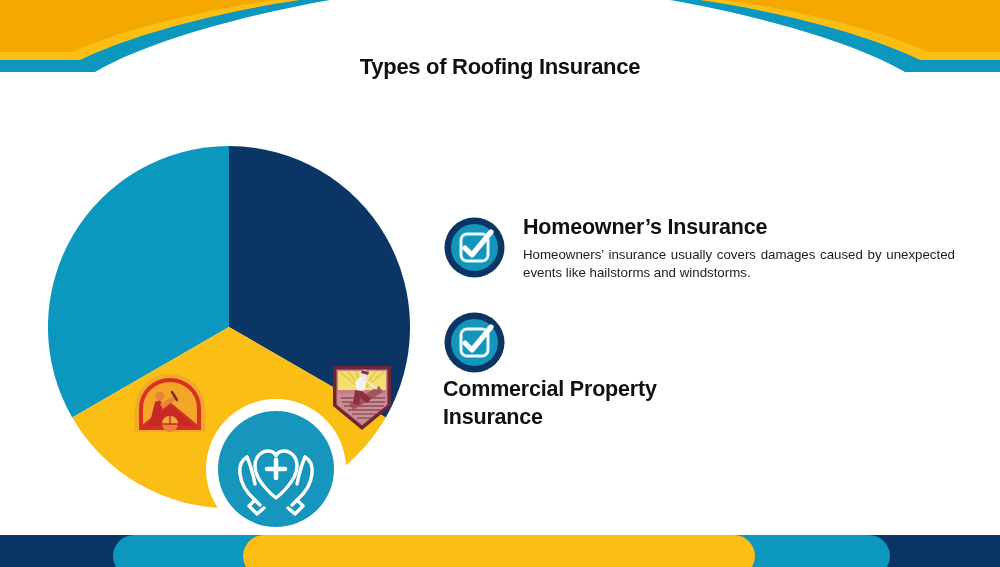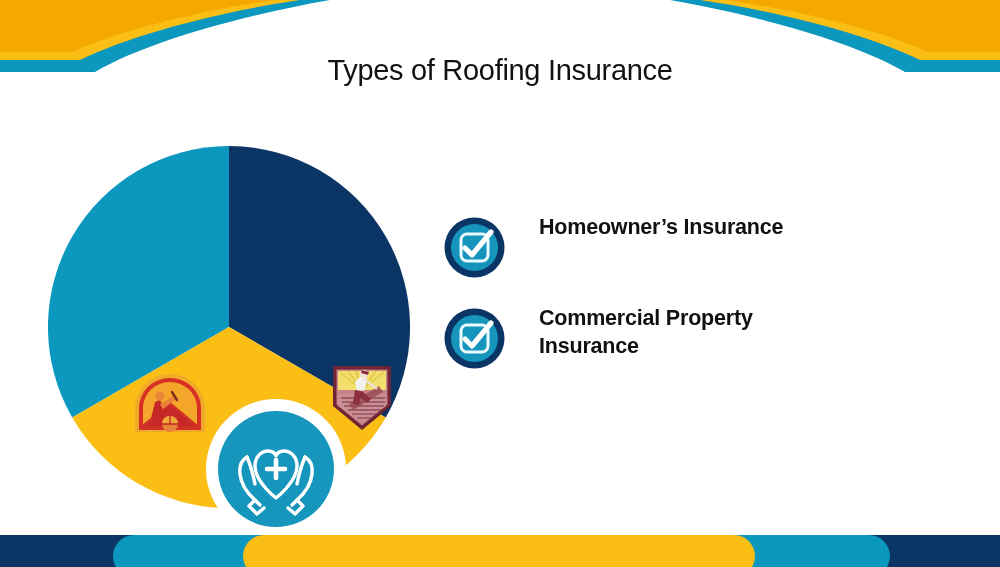--- a/index.html
+++ b/index.html
@@ -36,22 +36,22 @@
   }
 
   
   .title {
     position: absolute;
     top: 54px;
     left: 0;
     width: 1000px;
     text-align: center;
     font-family: "Liberation Sans", sans-serif;
-    font-size: 29px;
-    font-weight: normal;
+    font-size: 22px;
+    font-weight: bold;
     letter-spacing: -0.3px;
     color: #111111;
   }
 
   
   .pie-wrap {
     position: absolute;
     left: 48px;
     top: 146px;
     width: 362px;
@@ -90,21 +90,21 @@
     flex: 1 1 auto;
     padding-top: 2px;
   }
   .item-title {
     font-family: "Liberation Sans", sans-serif;
     font-size: 21.5px;
     font-weight: bold;
     color: #111111;
     line-height: 1.28;
     letter-spacing: -0.2px;
-    margin: 0 0 4px 16px;
+    margin: 0 0 4px 0;
     max-width: 420px;
   }
   .item-body {
     font-family: "Liberation Sans", sans-serif;
     font-size: 13.3px;
     color: #1d1d1d;
     line-height: 1.42;
     text-align: justify;
     margin: 0;
     max-width: 432px;
@@ -227,24 +227,25 @@
 
     <div class="item">
       <svg class="badge" viewBox="0 0 63 63">
         <circle cx="31.5" cy="31.5" r="30" fill="#0B3564"></circle>
         <circle cx="31.5" cy="31.5" r="23.5" fill="#1594BC"></circle>
         <rect x="18" y="18" width="27" height="27" rx="6" fill="none" stroke="#EAFBFF" stroke-width="3"></rect>
         <path d="M22,32 L29,39 L48,16" fill="none" stroke="#FFFFFF" stroke-width="5.2" stroke-linecap="round" stroke-linejoin="round"></path>
       </svg>
       <div class="item-text">
         <h3 class="item-title">Homeowner’s Insurance</h3>
+        <p class="item-body">Homeowners’ insurance usually covers damages caused by unexpected events like hailstorms and windstorms.</p>
       </div>
     </div>
 
-    <div class="item" style="margin-top:24px;">
+    <div class="item" style="margin-top:24px;flex-direction:column;">
       <svg class="badge" viewBox="0 0 63 63">
         <circle cx="31.5" cy="31.5" r="30" fill="#0B3564"></circle>
         <circle cx="31.5" cy="31.5" r="23.5" fill="#1594BC"></circle>
         <rect x="18" y="18" width="27" height="27" rx="6" fill="none" stroke="#EAFBFF" stroke-width="3"></rect>
         <path d="M22,32 L29,39 L48,16" fill="none" stroke="#FFFFFF" stroke-width="5.2" stroke-linecap="round" stroke-linejoin="round"></path>
       </svg>
       <div class="item-text">
         <h3 class="item-title" style="max-width:290px;">Commercial Property Insurance</h3>
       </div>
     </div>

